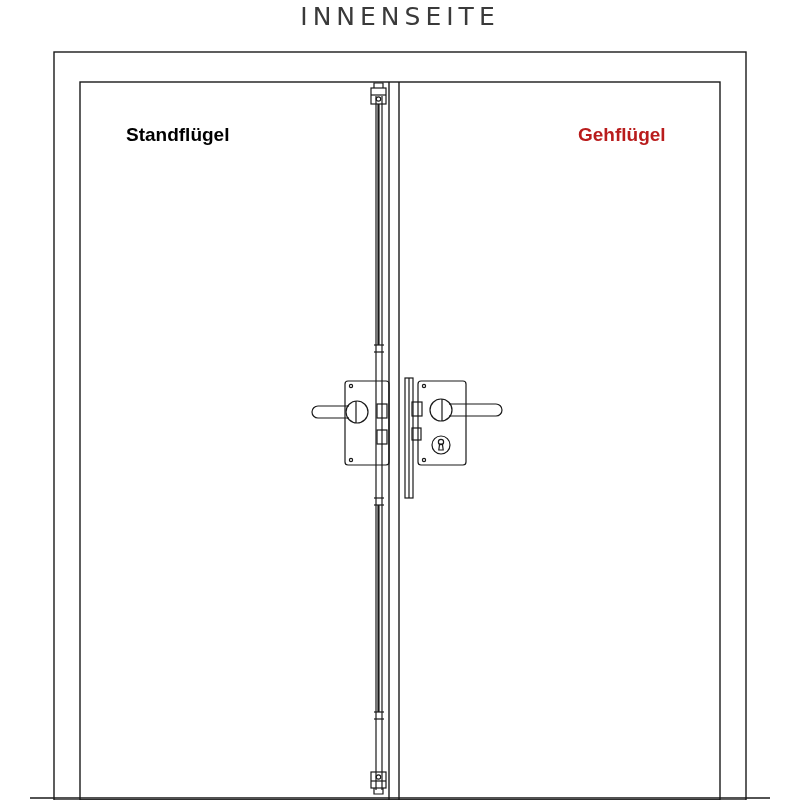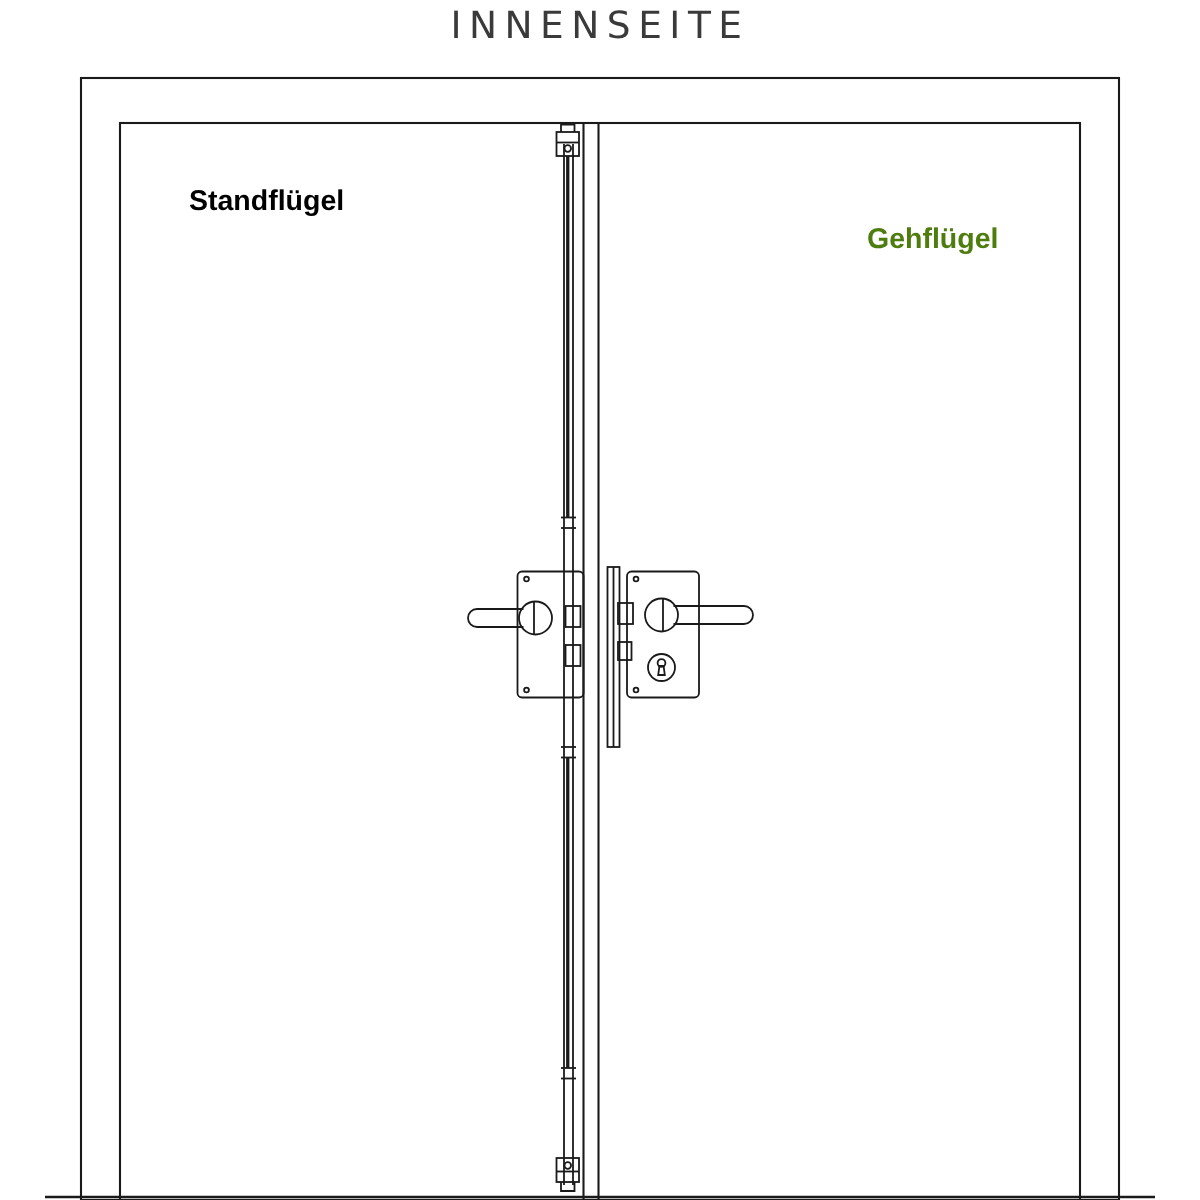--- a/index.html
+++ b/index.html
@@ -55,21 +55,21 @@
 </style>
 </head>
 <body style="background: rgb(255, 255, 255);">
 
 <div id="stage">
 
   <div class="top-label" id="top-label" style="color: rgb(58, 58, 58);">INNENSEITE</div>
 
   <div class="leaf-caption" id="caption-left" style="color: rgb(0, 0, 0);">Standflügel</div>
 
-  <div class="leaf-caption" id="caption-right" style="color: #4d7c0f; margin-top: 25px;">Gehflügel</div>
+  <div class="leaf-caption" id="caption-right" style="color: #b91c1c;">Gehflügel</div>
 
   <svg id="drawing" width="800" height="800" viewBox="0 0 800 800">
 
     <g fill="none" stroke="#1a1a1a" stroke-width="1.4" shape-rendering="geometricPrecision">
 
       <rect x="54" y="52" width="692" height="748"></rect>
 
       <rect x="80" y="82" width="640" height="718"></rect>
 
       <line x1="389" y1="82" x2="389" y2="800"></line>

